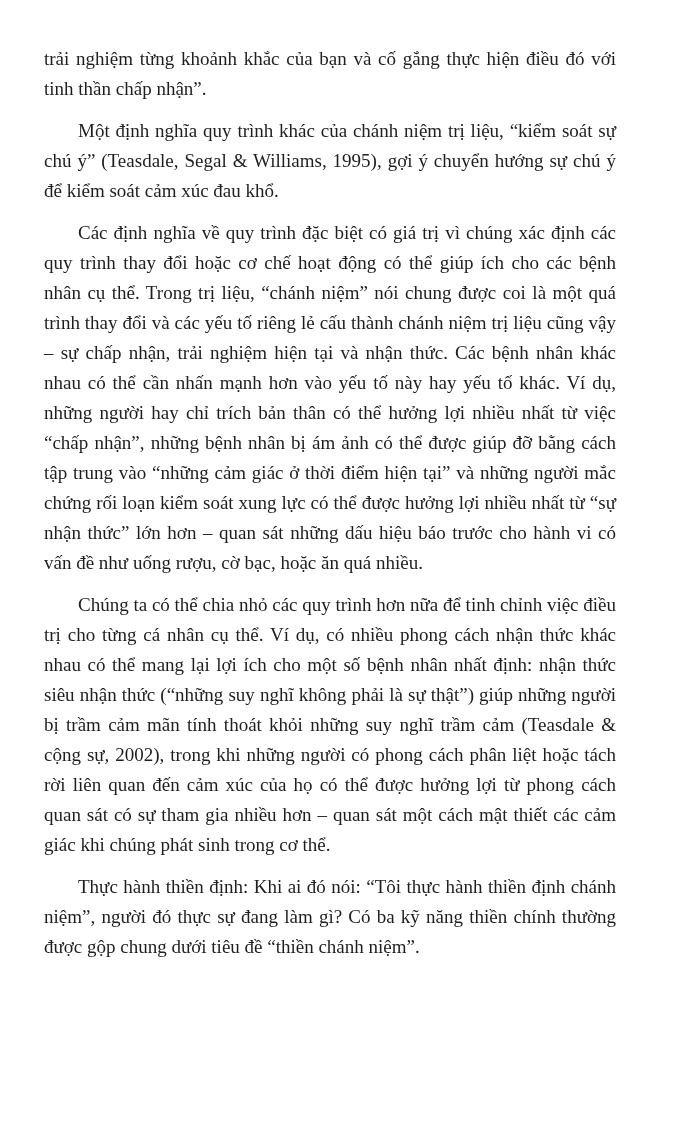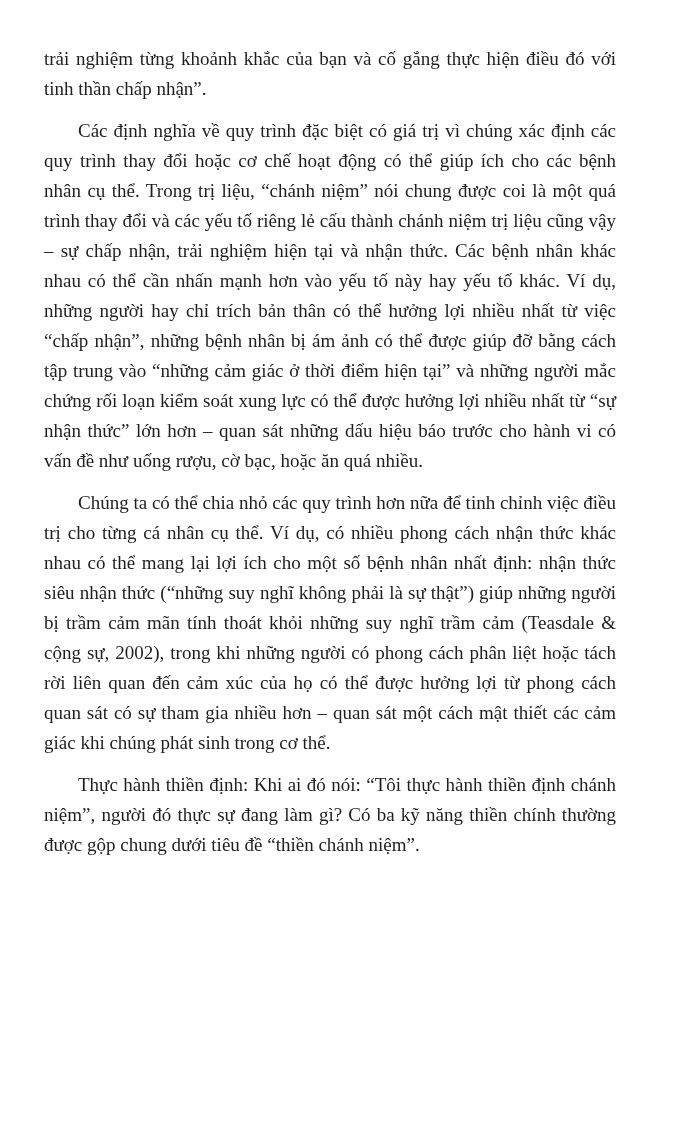--- a/index.html
+++ b/index.html
@@ -91,20 +91,21 @@
     top: 5px;
   }
 </style>
 </head>
 <body>
 
 <div class="page">
 
   <div class="body-text">
     <p>trải nghiệm từng khoảnh khắc của bạn và cố gắng thực hiện điều đó với tinh thần chấp nhận”.</p>
+    <p class="indented">Một định nghĩa quy trình khác của chánh niệm trị liệu, “kiểm soát sự chú ý” (Teasdale, Segal &amp; Williams, 1995), gợi ý chuyển hướng sự chú ý để kiểm soát cảm xúc đau khổ.</p>
     <p class="indented">Các định nghĩa về quy trình đặc biệt có giá trị vì chúng xác định các quy trình thay đổi hoặc cơ chế hoạt động có thể giúp ích cho các bệnh nhân cụ thể. Trong trị liệu, “chánh niệm” nói chung được coi là một quá trình thay đổi và các yếu tố riêng lẻ cấu thành chánh niệm trị liệu cũng vậy – sự chấp nhận, trải nghiệm hiện tại và nhận thức. Các bệnh nhân khác nhau có thể cần nhấn mạnh hơn vào yếu tố này hay yếu tố khác. Ví dụ, những người hay chỉ trích bản thân có thể hưởng lợi nhiều nhất từ việc “chấp nhận”, những bệnh nhân bị ám ảnh có thể được giúp đỡ bằng cách tập trung vào “những cảm giác ở thời điểm hiện tại” và những người mắc chứng rối loạn kiểm soát xung lực có thể được hưởng lợi nhiều nhất từ “sự nhận thức” lớn hơn – quan sát những dấu hiệu báo trước cho hành vi có vấn đề như uống rượu, cờ bạc, hoặc ăn quá nhiều.</p>
     <p class="indented">Chúng ta có thể chia nhỏ các quy trình hơn nữa để tinh chỉnh việc điều trị cho từng cá nhân cụ thể. Ví dụ, có nhiều phong cách nhận thức khác nhau có thể mang lại lợi ích cho một số bệnh nhân nhất định: nhận thức siêu nhận thức (“những suy nghĩ không phải là sự thật”) giúp những người bị trầm cảm mãn tính thoát khỏi những suy nghĩ trầm cảm (Teasdale &amp; cộng sự, 2002), trong khi những người có phong cách phân liệt hoặc tách rời liên quan đến cảm xúc của họ có thể được hưởng lợi từ phong cách quan sát có sự tham gia nhiều hơn – quan sát một cách mật thiết các cảm giác khi chúng phát sinh trong cơ thể.</p>
     <p class="indented">Thực hành thiền định: Khi ai đó nói: “Tôi thực hành thiền định chánh niệm”, người đó thực sự đang làm gì? Có ba kỹ năng thiền chính thường được gộp chung dưới tiêu đề “thiền chánh niệm”.</p>
   </div>
 
 
   <div class="watermark">
     <span class="logo-icon">
       <svg viewBox="0 0 72 70" width="72" height="70">
         <g fill="none" stroke="#e9e9e9" stroke-linejoin="round" stroke-linecap="round">

